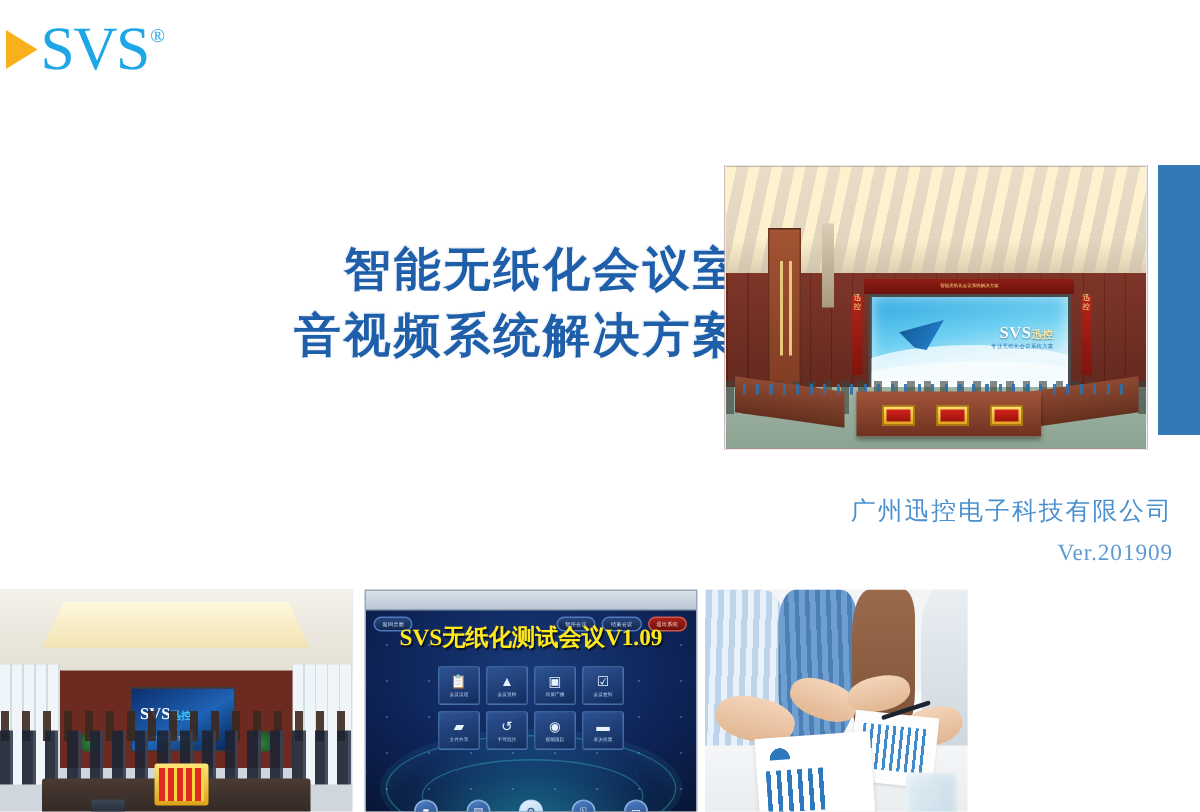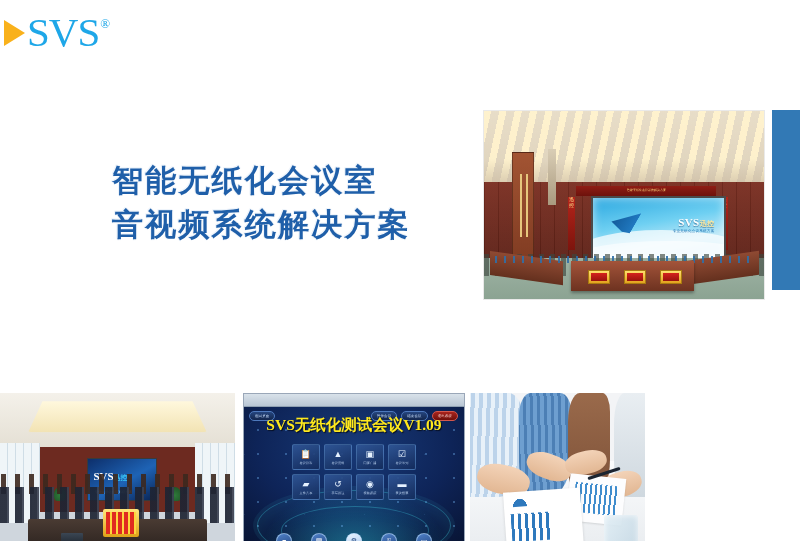--- a/index.html
+++ b/index.html
@@ -42,23 +42,23 @@
     font-family: "Liberation Serif", serif;
     font-size: 13px;
     color: #1ea7e8;
     align-self: flex-start;
     margin-top: 4px;
     margin-left: 1px;
   }
 
   
   #title-block {
-    position: absolute; left: 112px; top: 158px;
+    position: absolute; left: 125px; top: 158px;
     width: 370px;
-    text-align: left;
+    text-align: right;
   }
   #title-block .tline {
     font-family: "DejaVu Sans", sans-serif;
     font-size: 31px;
     font-weight: 700;
     letter-spacing: 2.2px;
     color: #1f5fa9;
     line-height: 1.42;
     text-shadow:
       1px 1px 0 #ffffff, -1px -1px 0 #eef4fb,
@@ -110,21 +110,20 @@
     position: absolute; left: 64px; top: 20%; width: 8px; height: 30%;
     background: linear-gradient(#d9cdb5, #a99a7f);
   }
   
   #hero .screen {
     position: absolute; left: 34%; top: 45%; width: 48%; height: 34%;
     background: linear-gradient(170deg, #2aa7e0 0%, #6fd0f2 42%, #bfe9f8 70%, #8fd9f3 100%);
     border: 2px solid #4b4b4b;
     box-shadow: inset 0 0 10px rgba(255,255,255,.65);
     overflow: hidden;
-    margin-left: 12px;
   }
   #hero .screen .wave {
     position: absolute; left: -10%; bottom: 0; width: 130%; height: 46%;
     background: rgba(255,255,255,.72);
     border-radius: 48% 52% 0 0 / 70% 80% 0 0;
   }
   #hero .screen .wave2 {
     position: absolute; left: -14%; bottom: -6%; width: 135%; height: 34%;
     background: rgba(255,255,255,.55);
     border-radius: 52% 44% 0 0 / 80% 64% 0 0;
@@ -537,20 +536,24 @@
     <div class="table-r"></div>
     <div class="mics"></div>
     <div class="table-c"></div>
     <div class="nameplate n1"></div>
     <div class="nameplate n2"></div>
     <div class="nameplate n3"></div>
   </div>
 
   <div id="accent-bar"></div>
 
+  <div id="company">
+    <div class="cname">广州迅控电子科技有限公司</div>
+    <div class="cver">Ver.201909</div>
+  </div>
 
   <div id="strip">
 
     <div class="panel" id="p1">
       <div class="ceil"></div>
       <div class="wall"></div>
       <div class="win-l"></div>
       <div class="win-r"></div>
       <div class="plant a"></div>
       <div class="plant b"></div>

